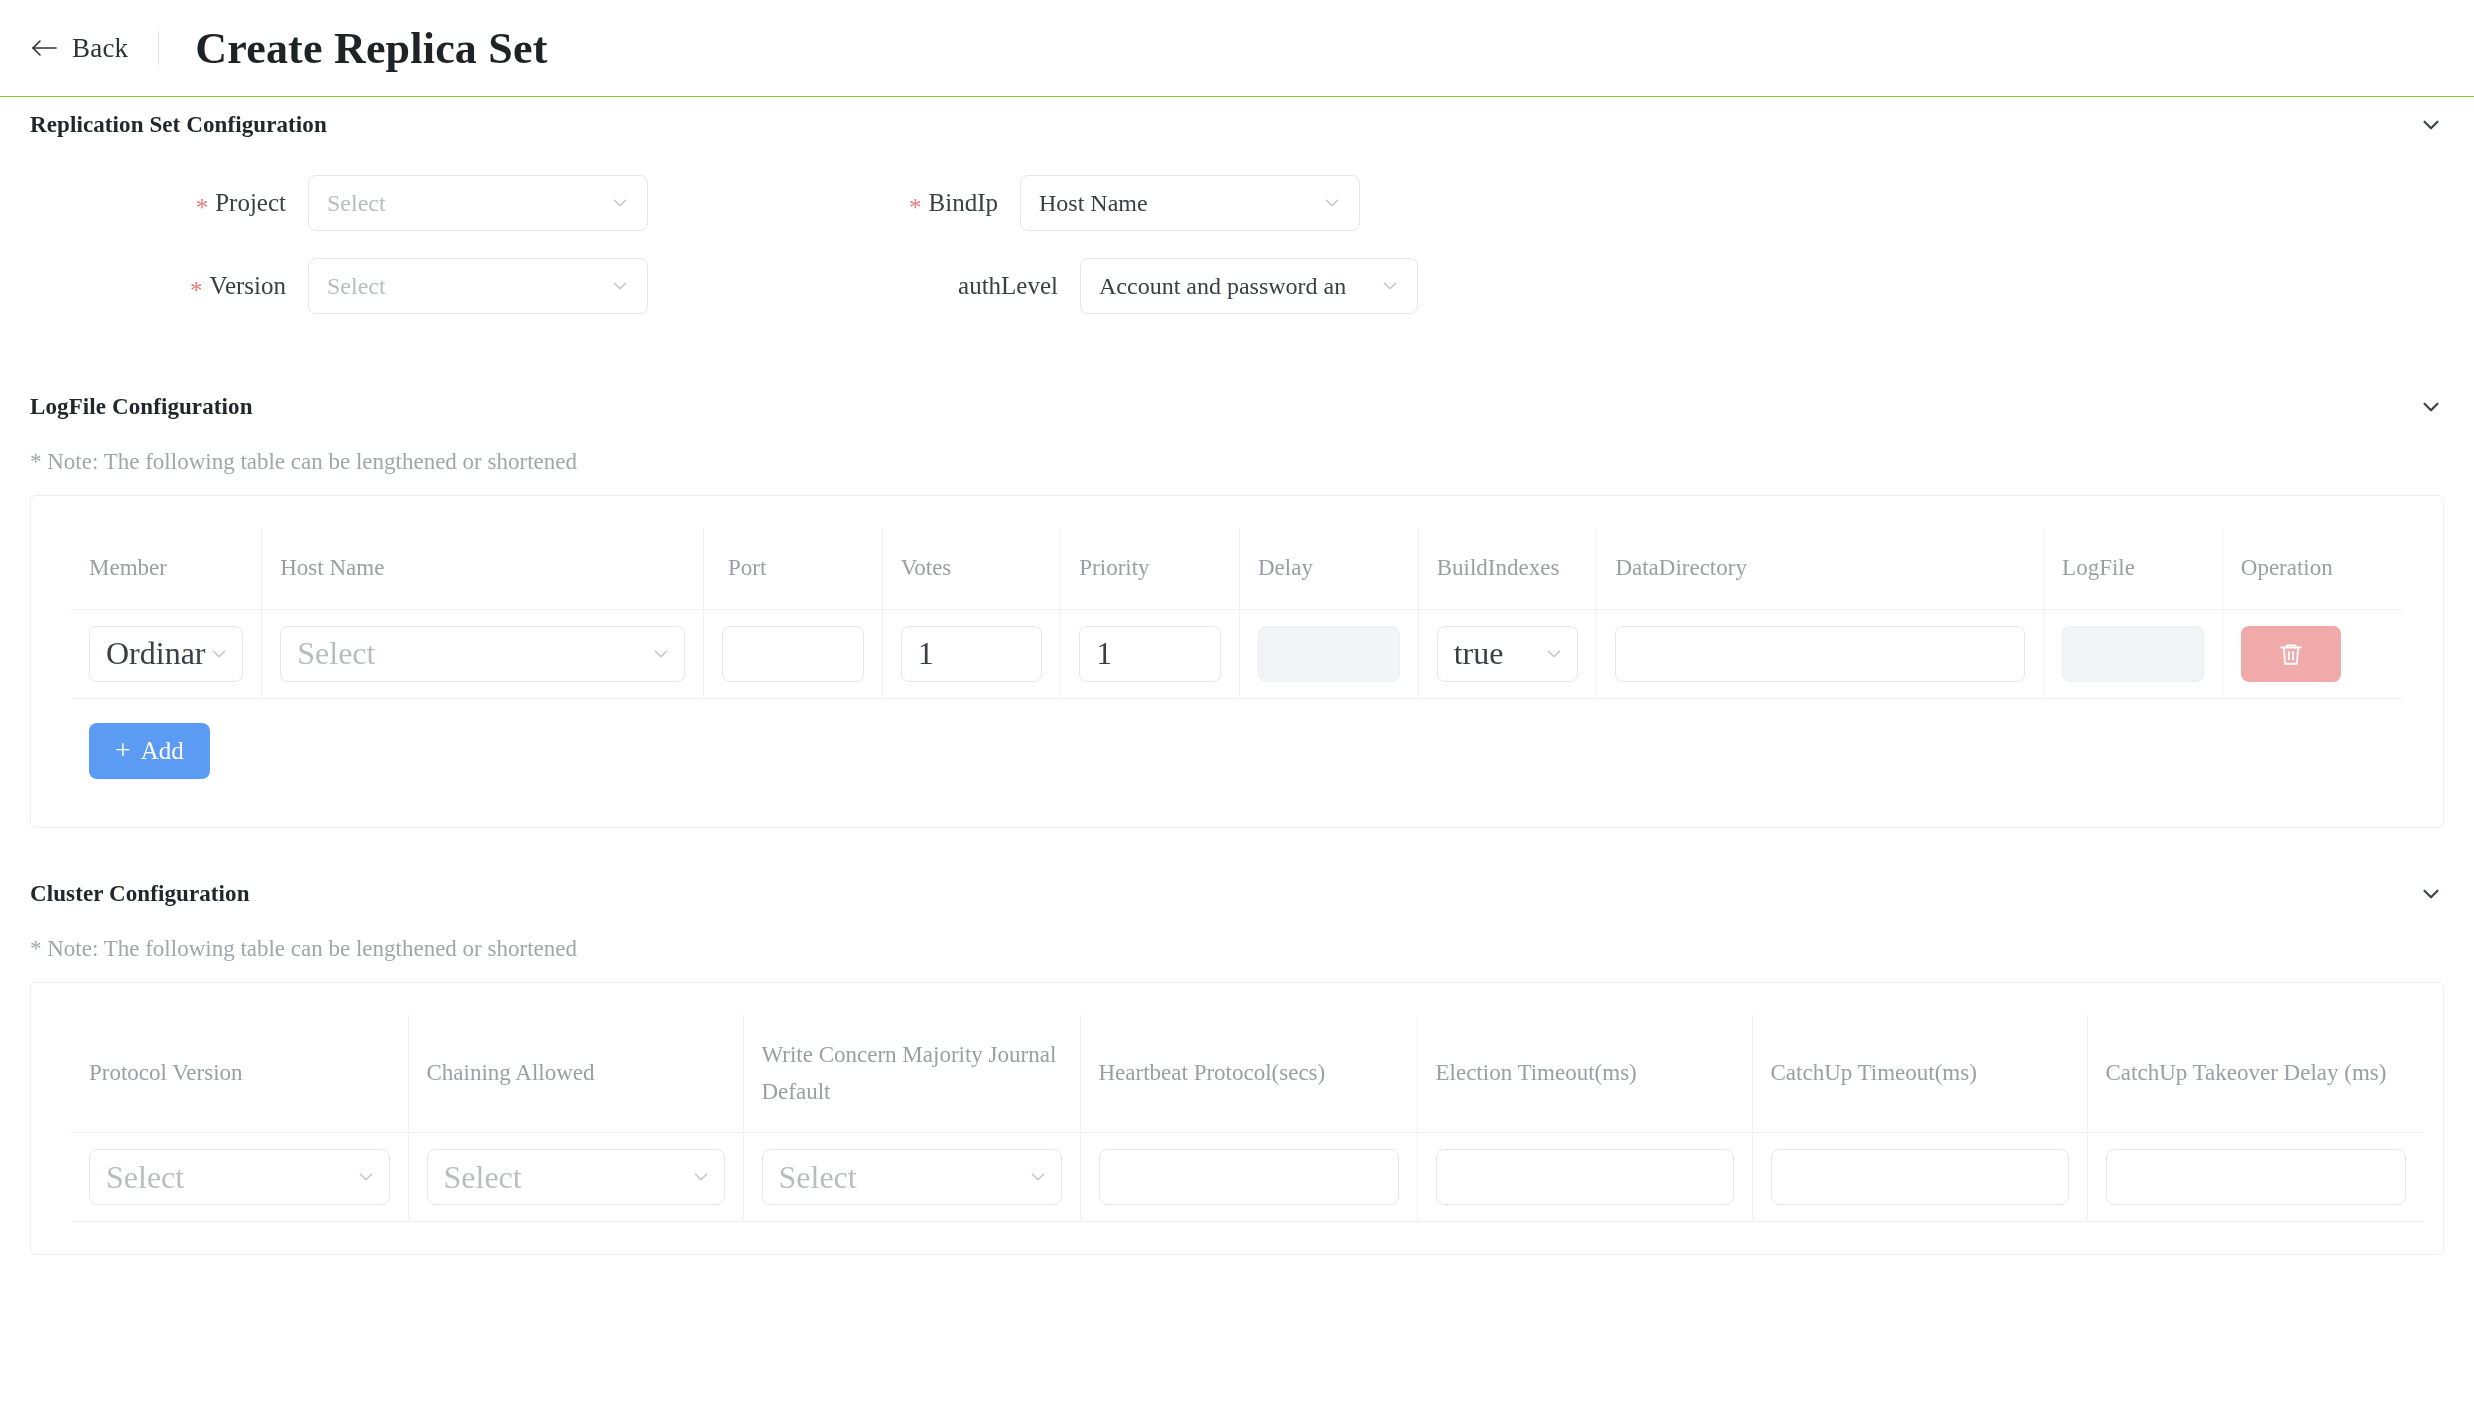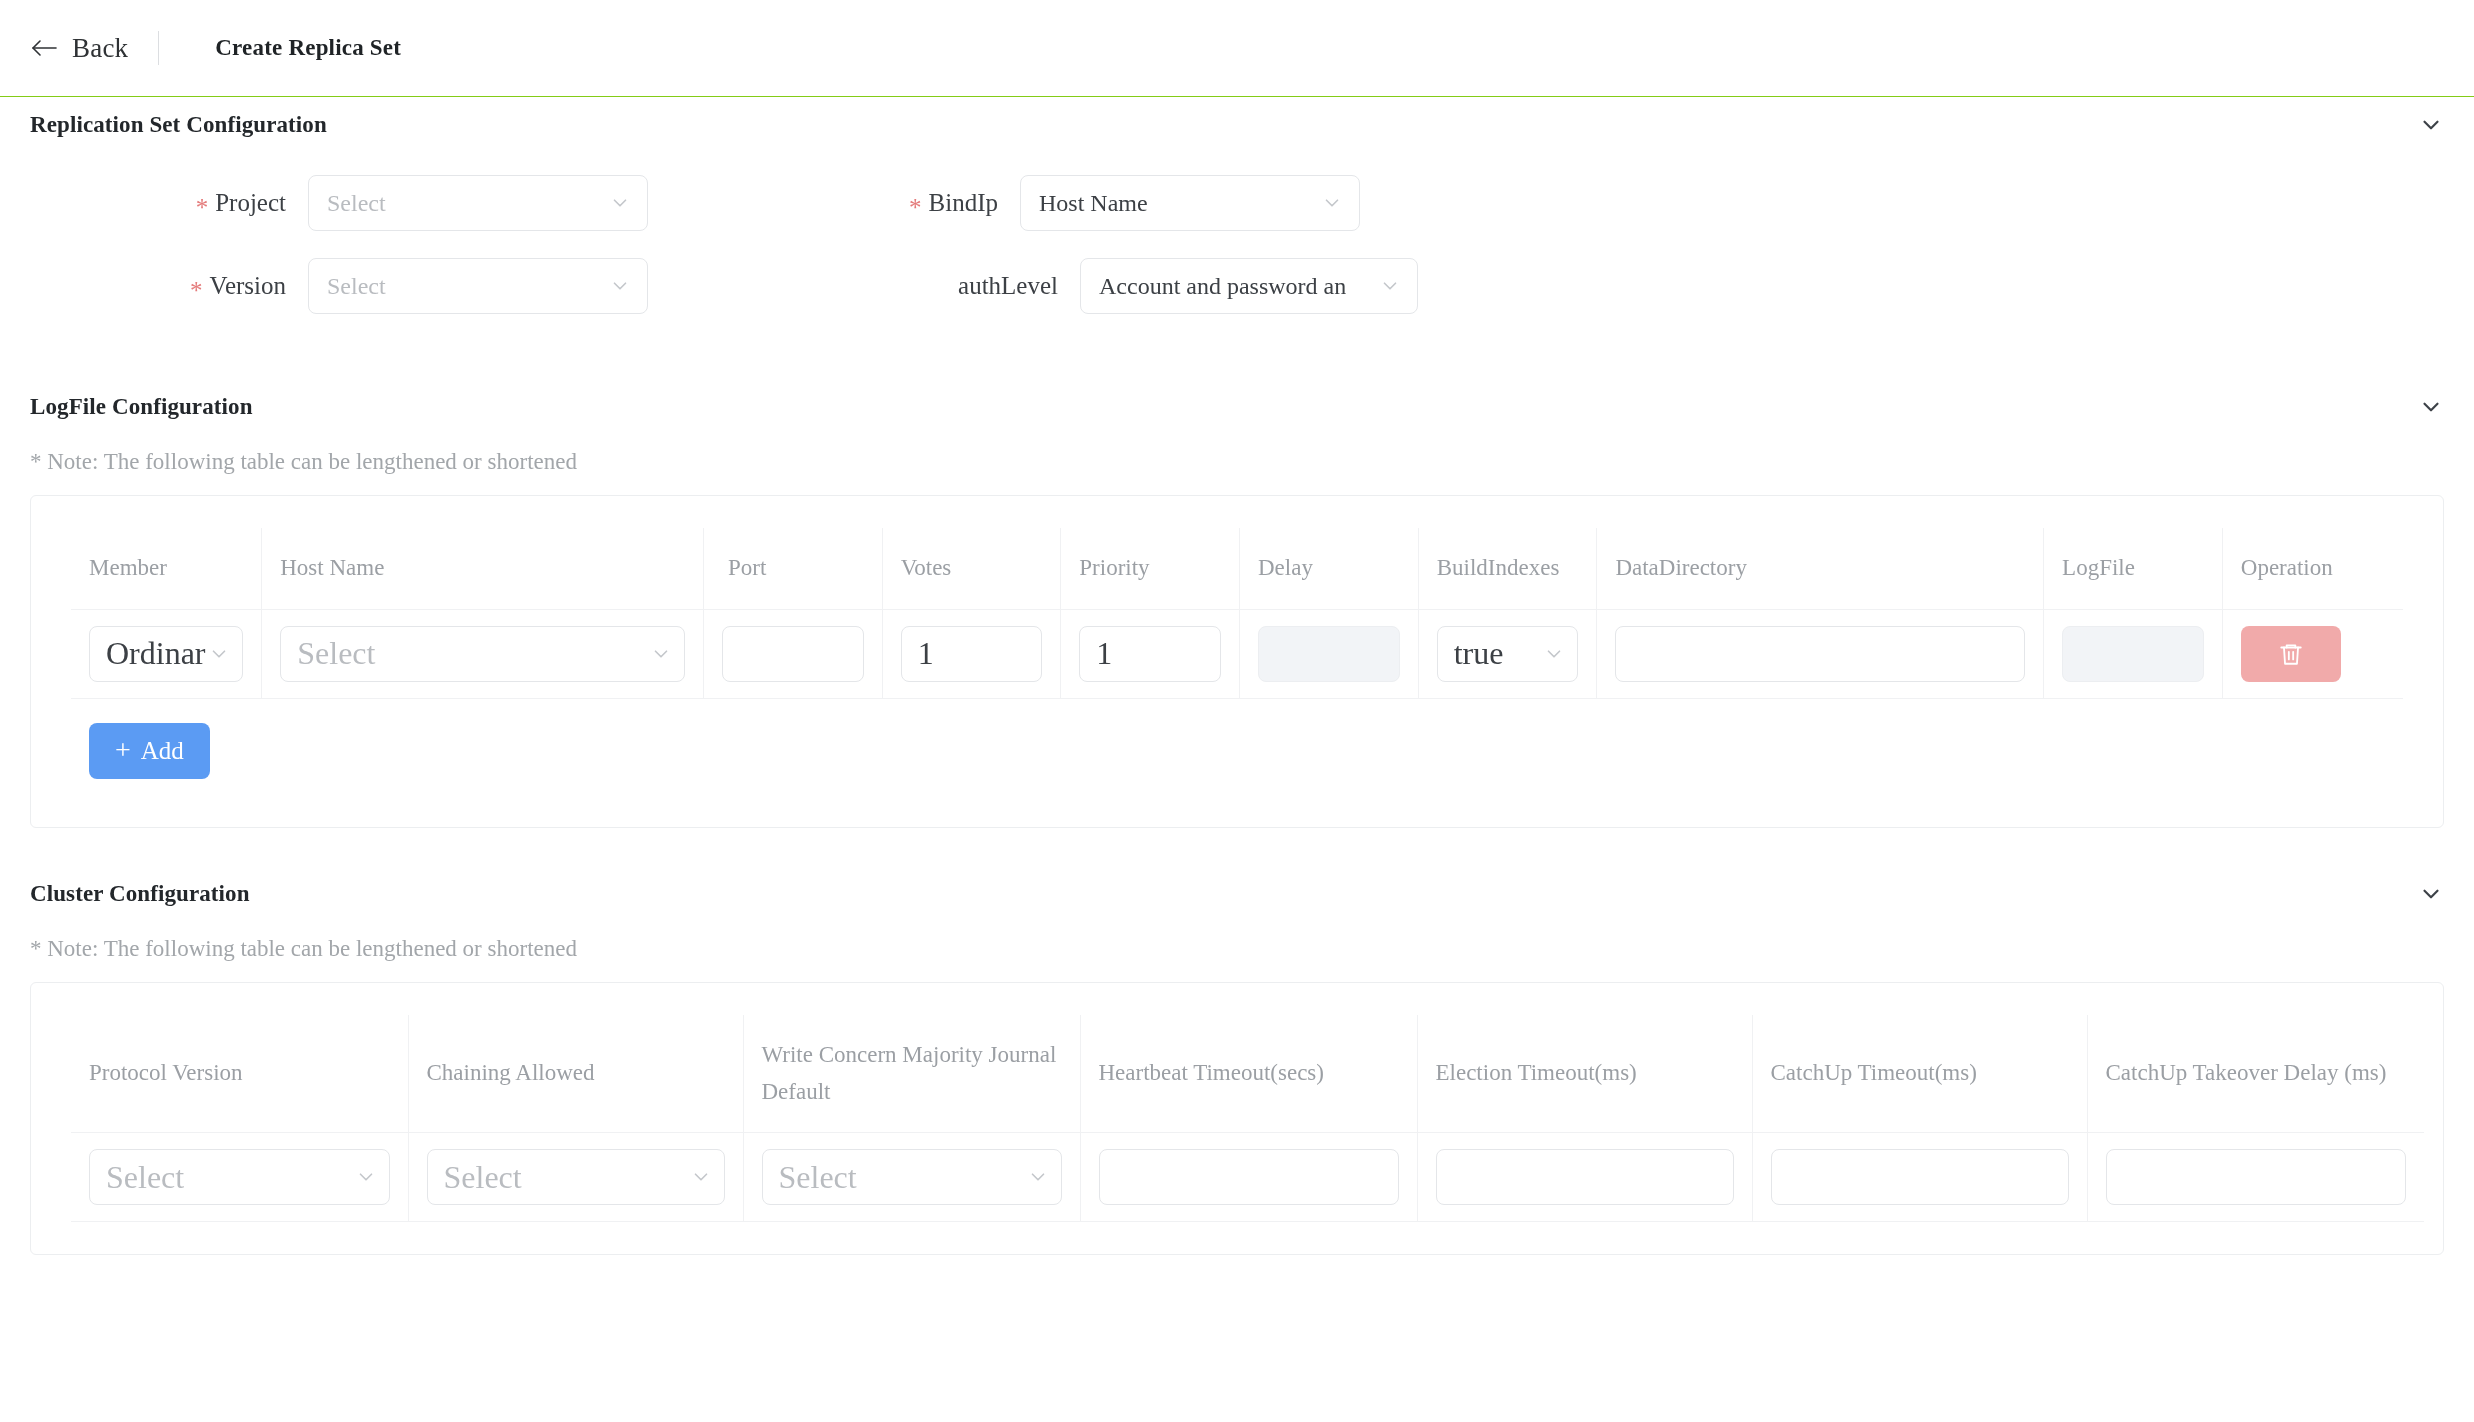--- a/index.html
+++ b/index.html
@@ -38,22 +38,22 @@
     font-size: 27px;
     color: #2f3235;
     letter-spacing: .2px;
   }
   .topbar-divider {
     width: 1px;
     height: 34px;
     background: #dcdee1;
   }
   .page-title {
-    margin-left: 56px;
-    font-size: 23px;
+    margin-left: 36px;
+    font-size: 44px;
     font-weight: bold;
     color: #1f2326;
     letter-spacing: .2px;
   }
 
   
   .section-head {
     display: flex;
     align-items: center;
     justify-content: space-between;
@@ -451,21 +451,21 @@
 </div>
 <div class="note">* Note: The following table can be lengthened or shortened</div>
 
 <div class="card">
   <table>
     <thead>
       <tr>
         <th class="ct-a">Protocol Version</th>
         <th class="ct-b">Chaining Allowed</th>
         <th class="ct-c">Write Concern Majority Journal Default</th>
-        <th class="ct-d">Heartbeat Timeout(secs)</th>
+        <th class="ct-d">Heartbeat Protocol(secs)</th>
         <th class="ct-e">Election Timeout(ms)</th>
         <th class="ct-f">CatchUp Timeout(ms)</th>
         <th class="ct-g">CatchUp Takeover Delay (ms)</th>
       </tr>
     </thead>
     <tbody>
       <tr>
         <td>
           <div class="cell-ctrl">
             <span class="placeholder">Select</span>

